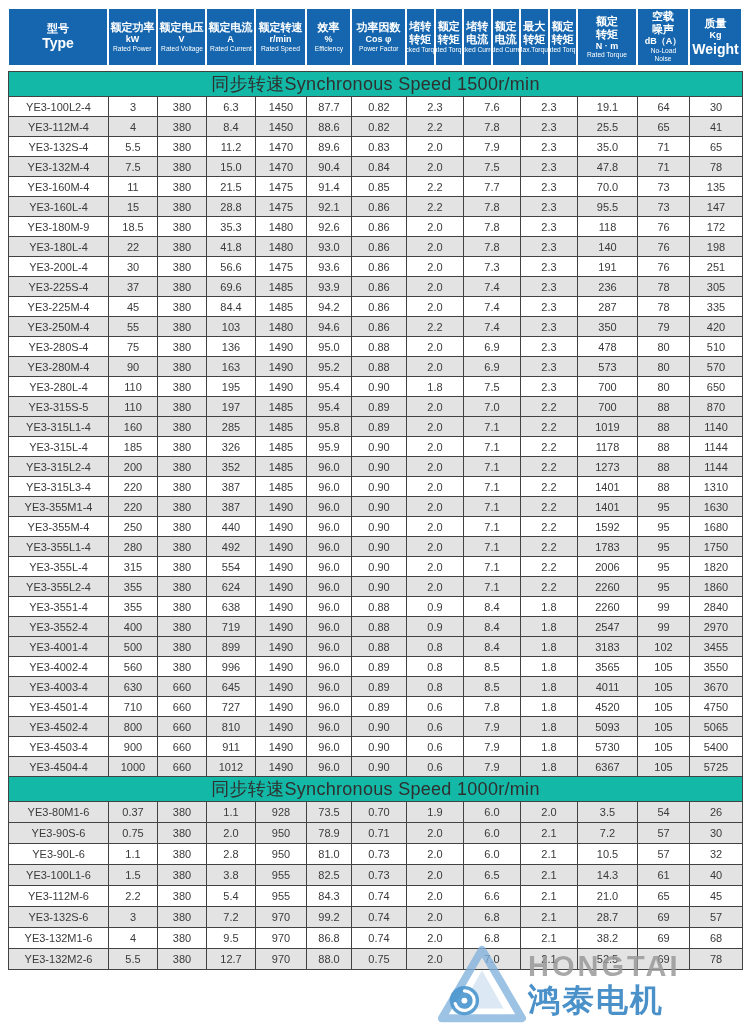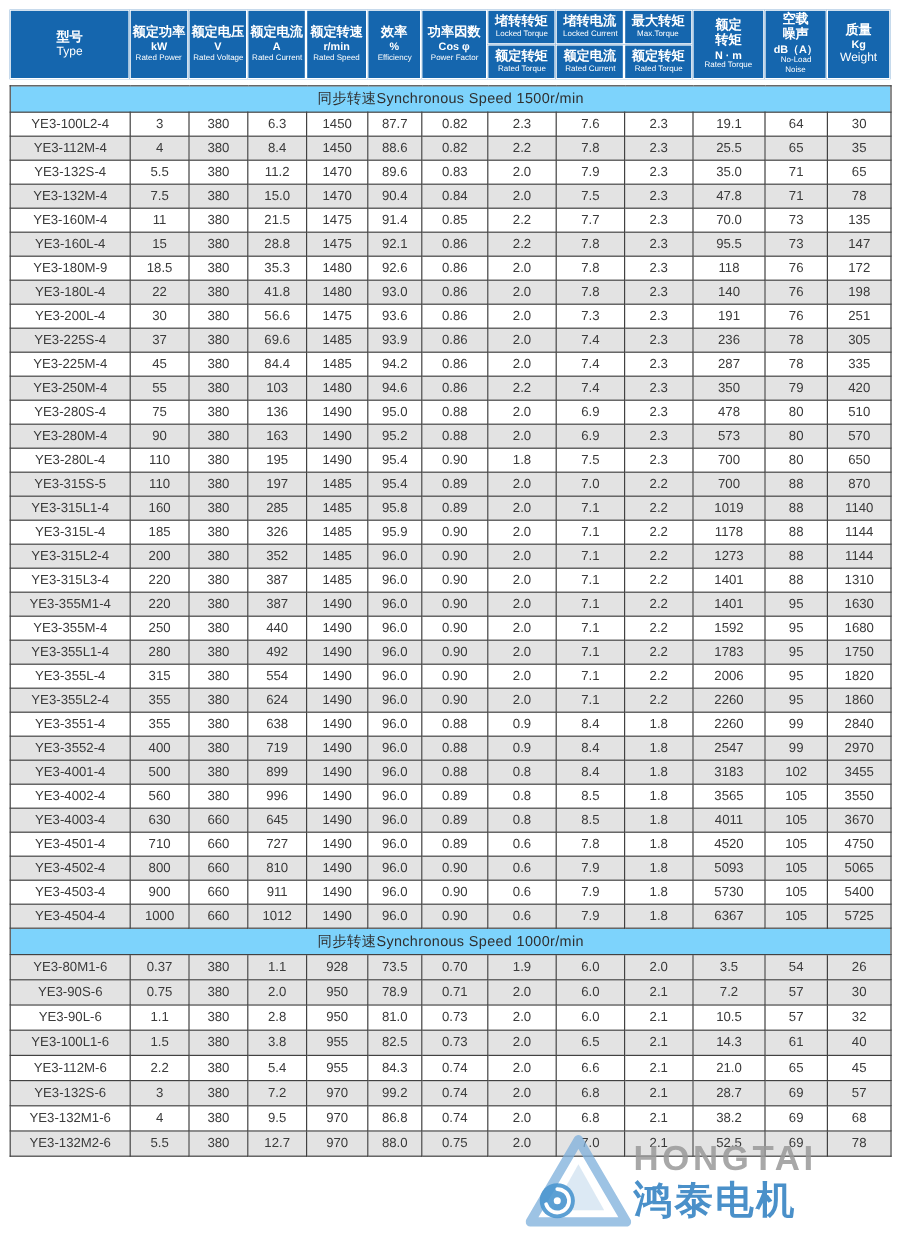--- a/index.html
+++ b/index.html
@@ -25,22 +25,22 @@
   .hcell{
     border:1px solid #fff;
     background:var(--header-bg);
     color:#fff;
     display:flex;flex-direction:column;align-items:center;justify-content:center;
     text-align:center;line-height:1.18;overflow:hidden;
   }
   .hcell .zh{font-size:11px;font-weight:bold;}
   .hcell .unit{font-size:9px;font-weight:bold;}
   .hcell .sub{font-size:7px;transform:scale(.95);white-space:nowrap;}
-  .hcell .sub-big{font-size:10px;font-weight:normal;}
-  .hstack{display:flex;flex-direction:column;}
+  .hcell .sub-big{font-size:14px;font-weight:bold;}
+  .hstack{display:flex;}
   .hstack .hcell{flex:1;}
 
   
   table.spec{
     border-collapse:collapse;table-layout:fixed;width:734px;margin-top:5px;
     border:1px solid var(--grid);
   }
   table.spec col:nth-child(1){width:100px}
   table.spec col:nth-child(2){width:49px}
   table.spec col:nth-child(3){width:49px}
@@ -56,21 +56,21 @@
   table.spec col:nth-child(13){width:53px}
   table.spec td{
     border:1px solid var(--grid);
     font-size:11px;color:var(--text);
     text-align:center;padding:0;height:19px;
     white-space:nowrap;overflow:hidden;background:#fff;
   }
   table.spec tr.s2 td{height:20px;}
   table.spec tr.shaded td{background:var(--alt-row);}
   table.spec td.section-title{
-    font-size:12px;color:#2f2f2f;height:21px;background:#7dd3fc;font-weight:normal;
+    font-size:18px;color:#2f2f2f;height:21px;background:#14b8a6;font-weight:normal;
     letter-spacing:.3px;
   }
 
   
   .watermark{
     position:absolute;left:438px;top:941px;width:300px;height:86px;
     display:flex;align-items:center;pointer-events:none;opacity:.85;
   }
   .wm-text{margin-left:2px;display:flex;flex-direction:column;}
   .wm-en{font-size:29px;font-weight:bold;color:var(--wm-gray);letter-spacing:3px;line-height:1;}
@@ -206,21 +206,21 @@
             <td>380</td>
             <td>8.4</td>
             <td>1450</td>
             <td>88.6</td>
             <td>0.82</td>
             <td>2.2</td>
             <td>7.8</td>
             <td>2.3</td>
             <td>25.5</td>
             <td>65</td>
-            <td>35</td>
+            <td>41</td>
           </tr>
           <tr class="">
             <td>YE3-132S-4</td>
             <td>5.5</td>
             <td>380</td>
             <td>11.2</td>
             <td>1470</td>
             <td>89.6</td>
             <td>0.83</td>
             <td>2.0</td>

